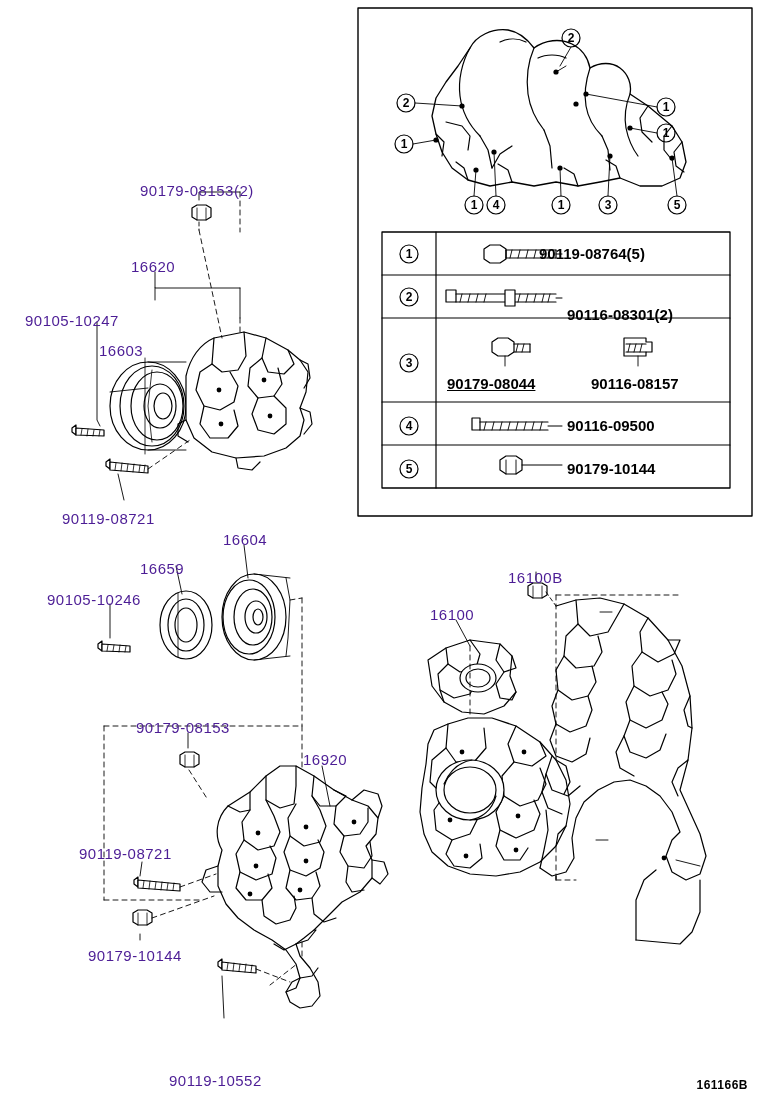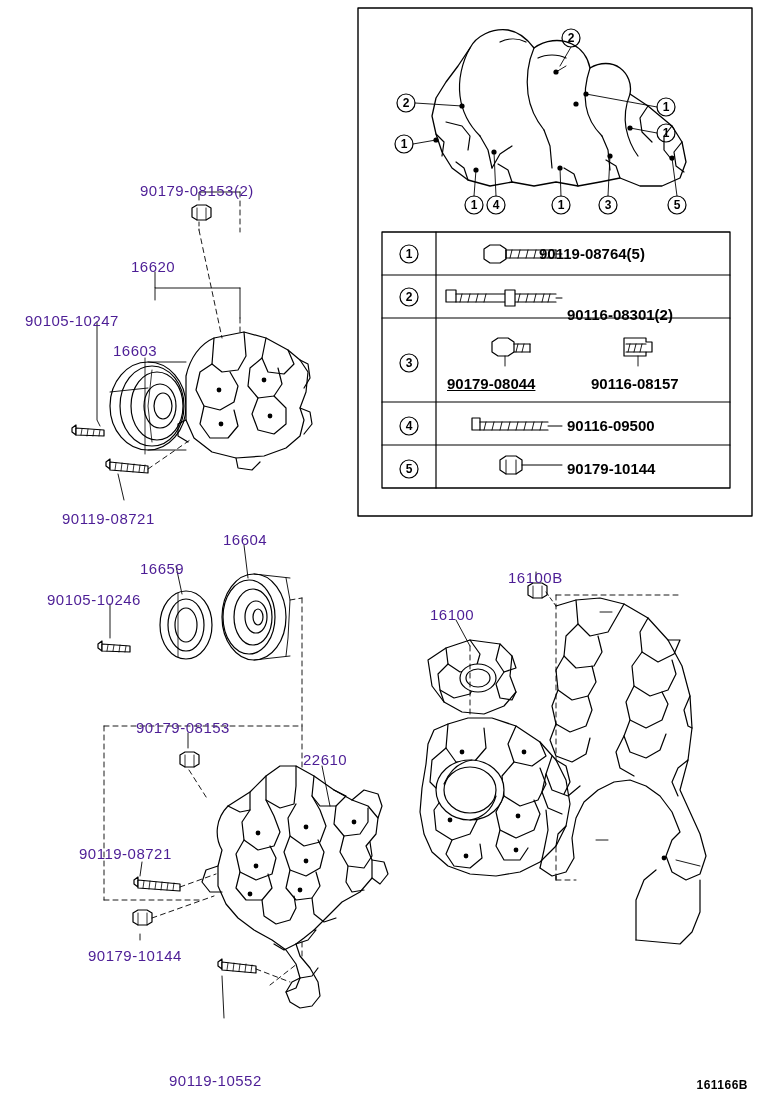--- a/index.html
+++ b/index.html
@@ -458,29 +458,29 @@
       <path d="M556 880 L576 880" stroke-width="0.9" stroke-dasharray="5,4"></path>
       <path d="M596 840 L608 840" stroke-width="0.9"></path>
       <path d="M600 612 L612 612" stroke-width="0.9"></path>
       <path d="M676 860 L700 866" stroke-width="0.9"></path>
     </g>
   </svg>
 
   <div class="lbl" style="left:140px; top:182px;">90179-08153(2)</div>
   <div class="lbl" style="left:131px; top:258px;">16620</div>
   <div class="lbl" style="left:25px; top:312px;">90105-10247</div>
-  <div class="lbl" style="left:113px; top:342px;">16603</div>
+  <div class="lbl" style="left:99px; top:342px;">16603</div>
   <div class="lbl" style="left:62px; top:510px;">90119-08721</div>
   <div class="lbl" style="left:223px; top:531px;">16604</div>
   <div class="lbl" style="left:140px; top:560px;">16659</div>
   <div class="lbl" style="left:47px; top:591px;">90105-10246</div>
   <div class="lbl" style="left:508px; top:569px;">16100B</div>
   <div class="lbl" style="left:430px; top:606px;">16100</div>
   <div class="lbl" style="left:136px; top:719px;">90179-08153</div>
-  <div class="lbl" style="left:303px; top:751px;">22610</div>
+  <div class="lbl" style="left:303px; top:751px;">16920</div>
   <div class="lbl" style="left:79px; top:845px;">90119-08721</div>
   <div class="lbl" style="left:88px; top:947px;">90179-10144</div>
   <div class="lbl" style="left:169px; top:1031px;margin-top:41px;">90119-10552</div>
 
   <div class="legend-text" style="left:539px; top:245px;">90119-08764(5)</div>
   <div class="legend-text" style="left:567px; top:306px;">90116-08301(2)</div>
   <div class="legend-text" style="left:447px; top:375px;text-decoration:underline;">90179-08044</div>
   <div class="legend-text" style="left:591px; top:375px;">90116-08157</div>
   <div class="legend-text" style="left:567px; top:417px;">90116-09500</div>
   <div class="legend-text" style="left:567px; top:460px;">90179-10144</div>

